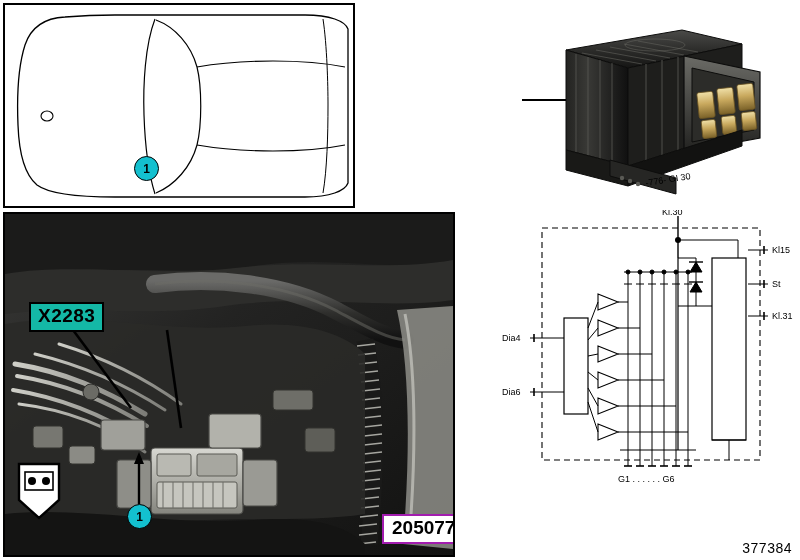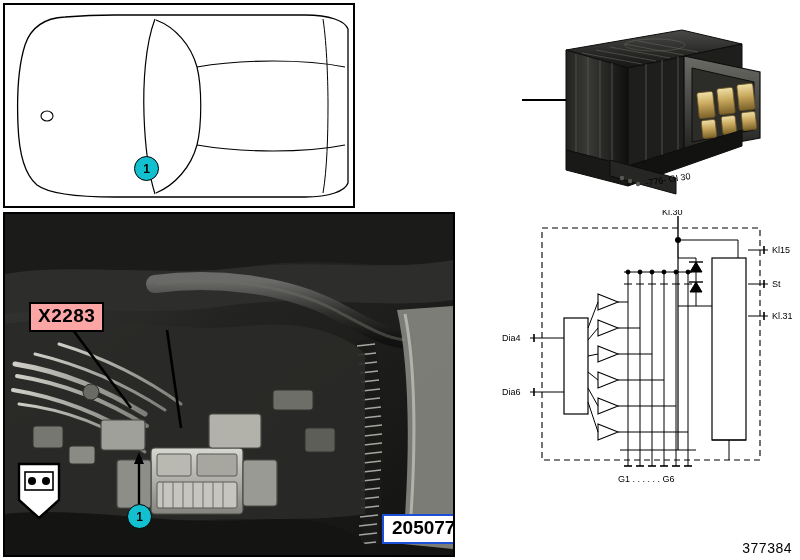--- a/index.html
+++ b/index.html
@@ -37,33 +37,33 @@
     color:#000;
     font-size:12px;
     font-weight:bold;
     display:flex;align-items:center;justify-content:center;
     box-sizing:border-box;
   }
 
   
   .photolabel{
     position:absolute;
-    background:#fca5a5;
+    background:#14b8a6;
     border:2px solid #000;
     color:#000;
     font-size:19px;
     font-weight:bold;
     padding:1px 7px 3px 7px;
     box-sizing:border-box;
     letter-spacing:0.5px;
   }
   #photo-number{
     position:absolute;
     background:#fff;
-    border:2px solid #1d4ed8;
+    border:2px solid #a21caf;
     color:#000;
     font-size:19px;
     font-weight:bold;
     padding:1px 8px 3px 8px;
     box-sizing:border-box;
   }
 
   
   #relay-panel{left:470px;top:10px;width:325px;height:195px;}
 

